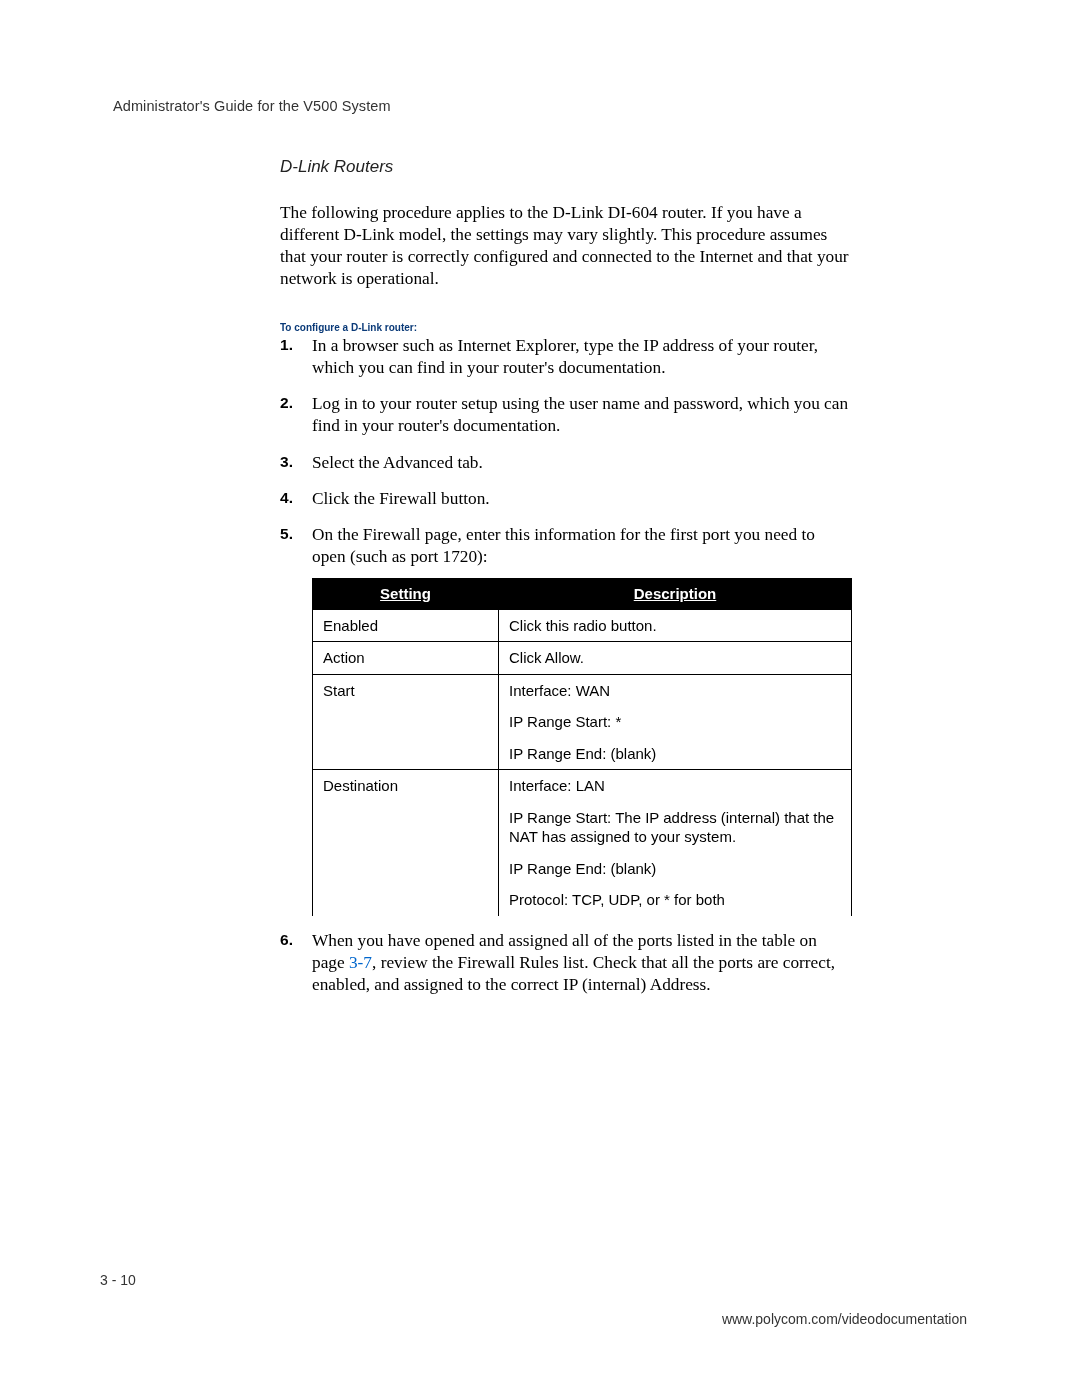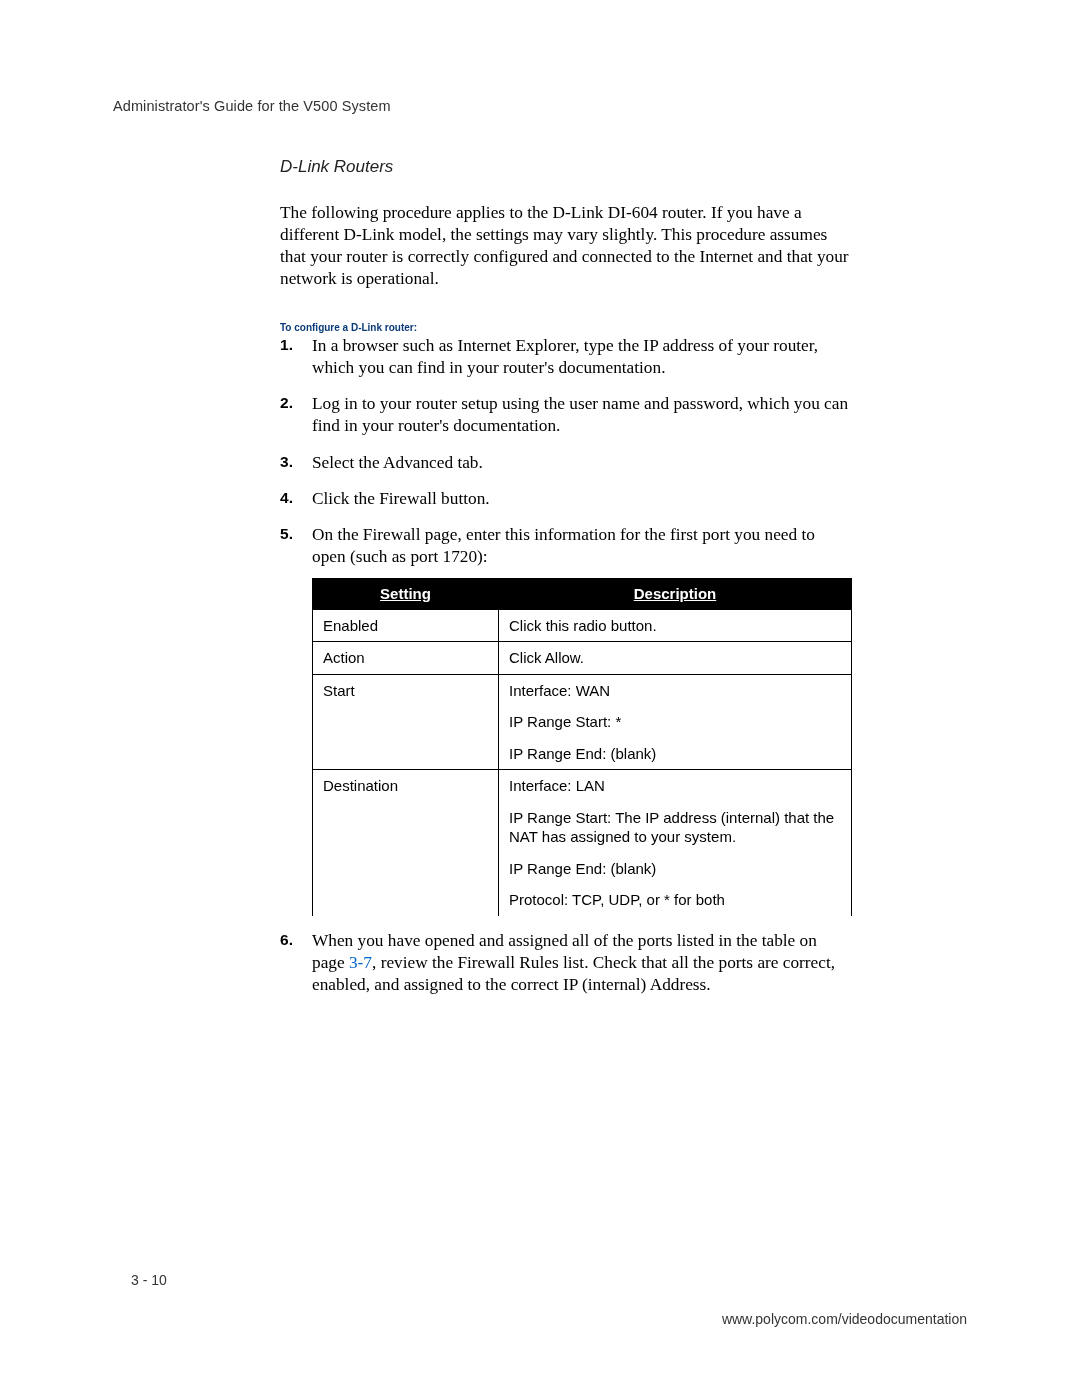--- a/index.html
+++ b/index.html
@@ -98,21 +98,21 @@
     margin-left: 44px;
   }
   table.settings td.empty-cont {
     border-top: none;
   }
   .link {
     color: #0066cc;
   }
   .footer {
     position: absolute;
-    left: 131px;
+    left: 100px;
     right: 113px;
     bottom: 70px;
     font-family: "Gill Sans", "Segoe UI", "Helvetica Neue", Arial, sans-serif;
     font-size: 14px;
     color: #333;
   }
   .footer .pn {
     float: left;
   }
   .footer .url {

